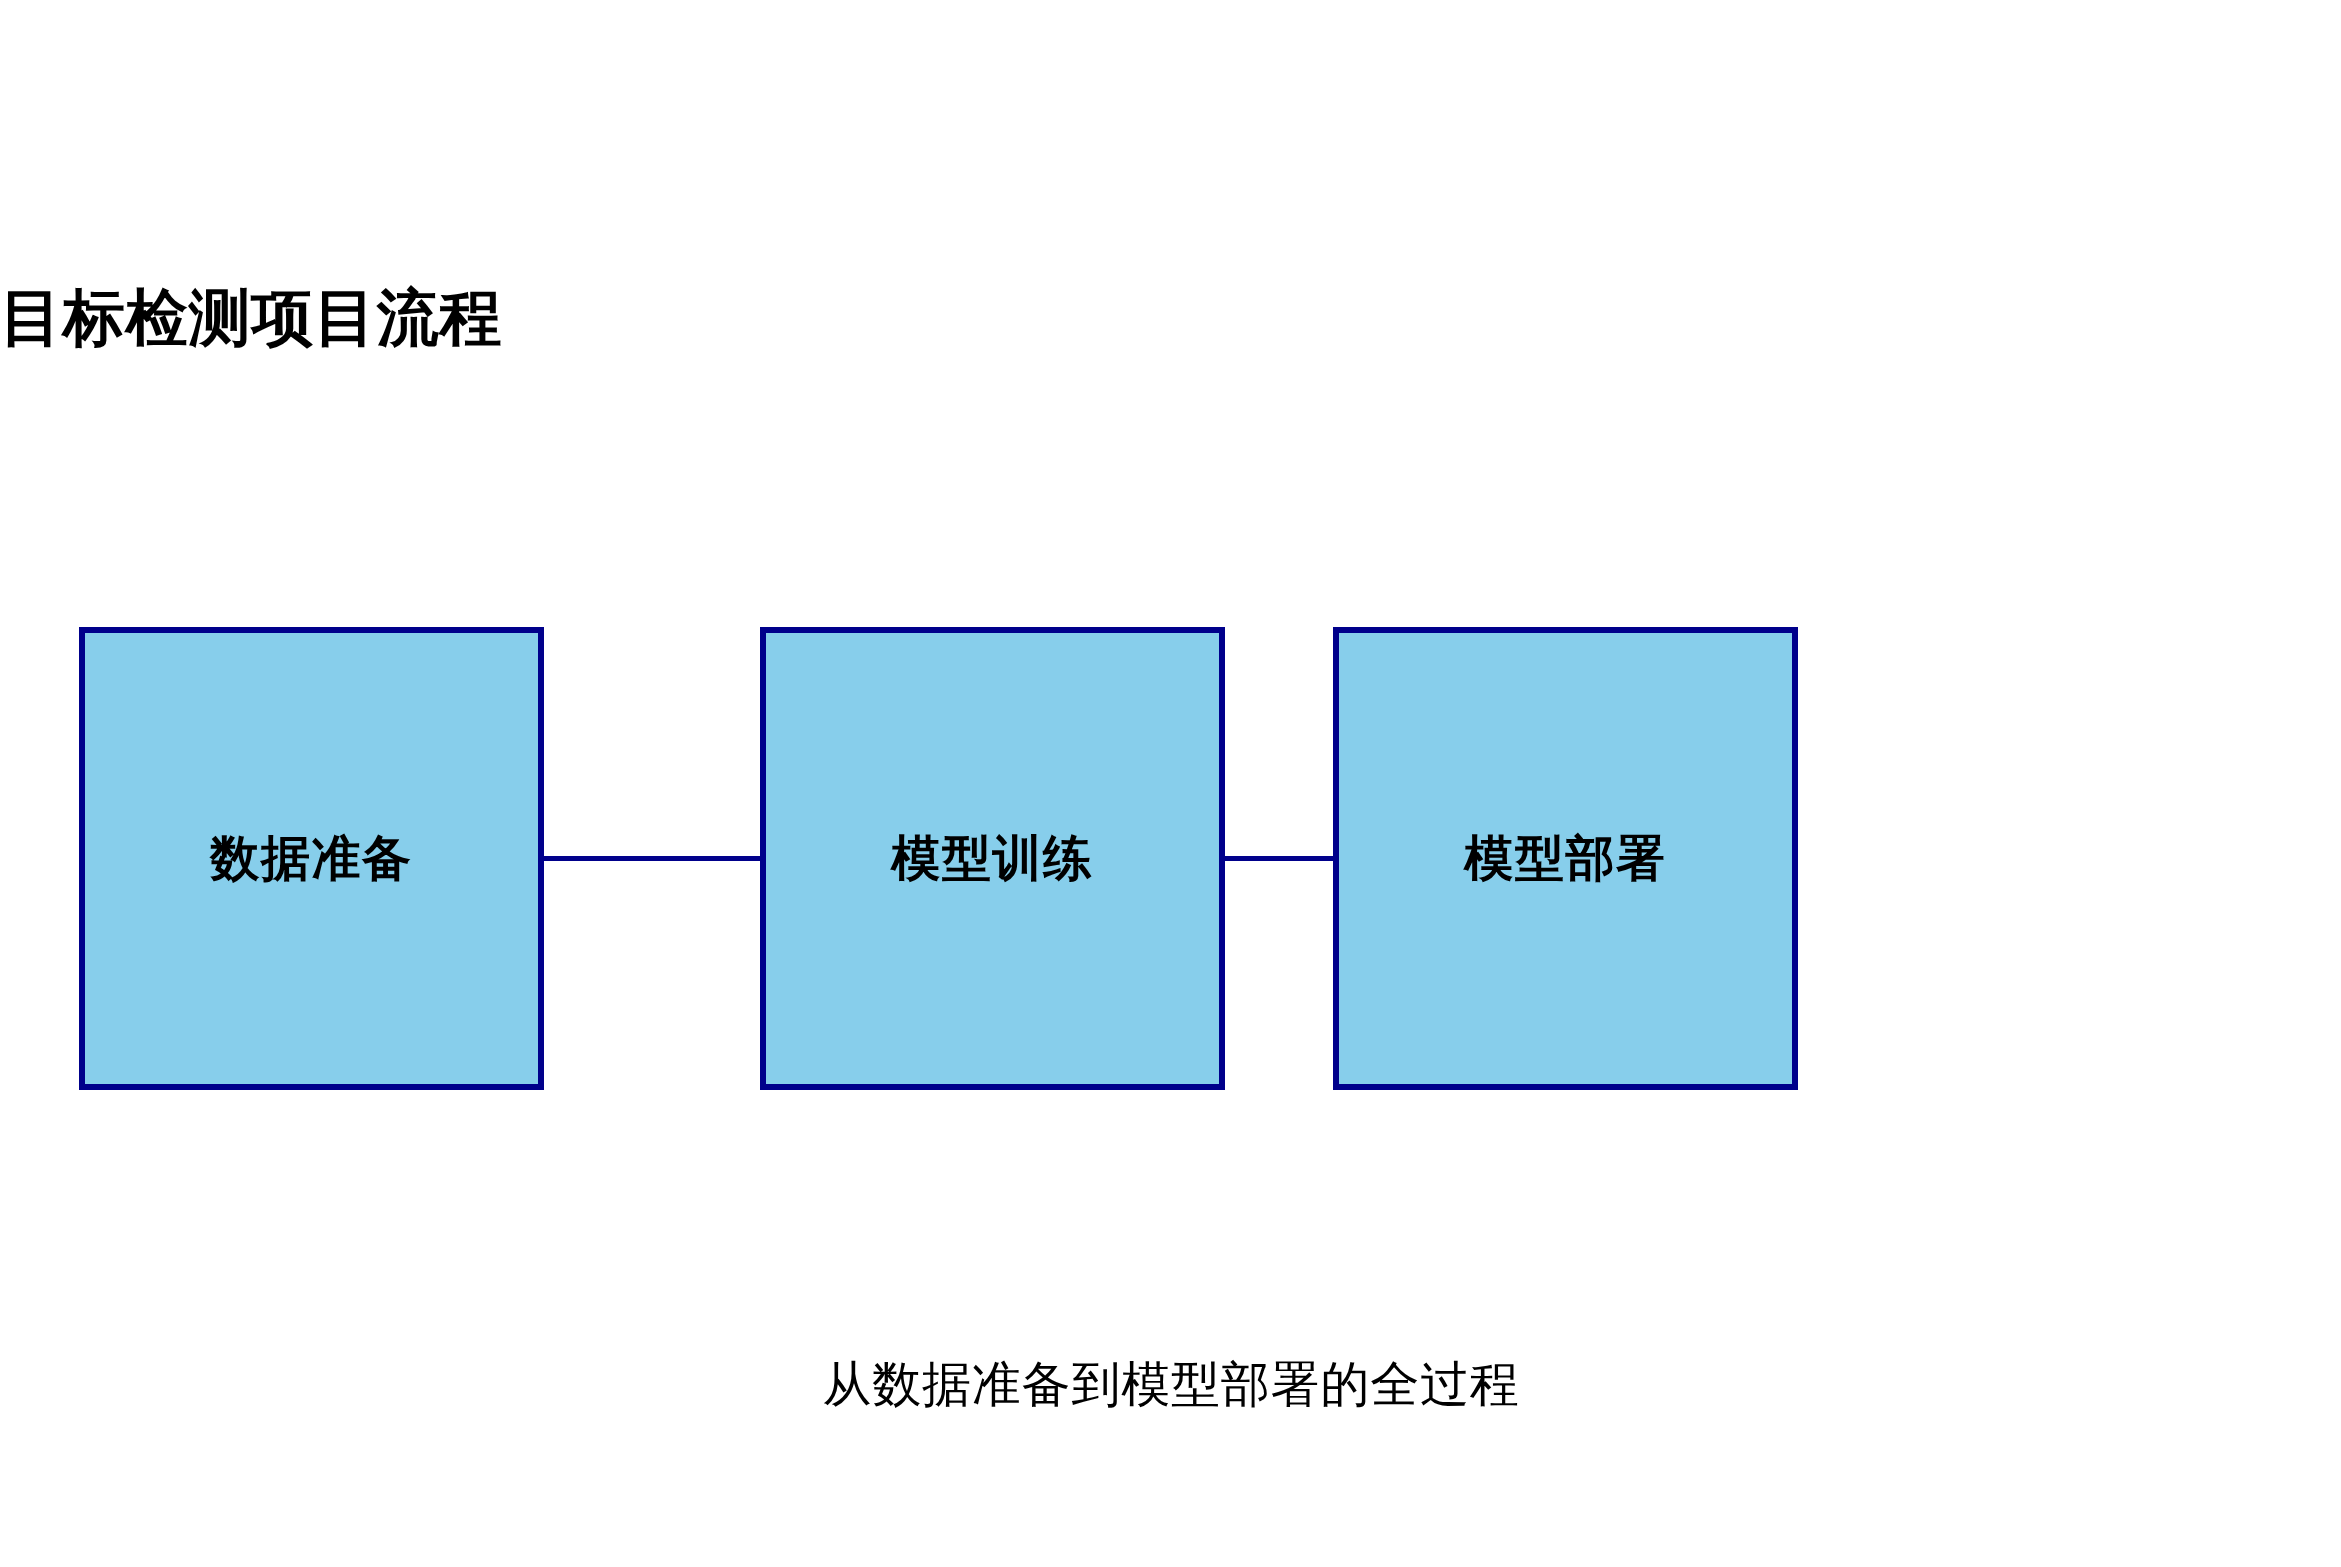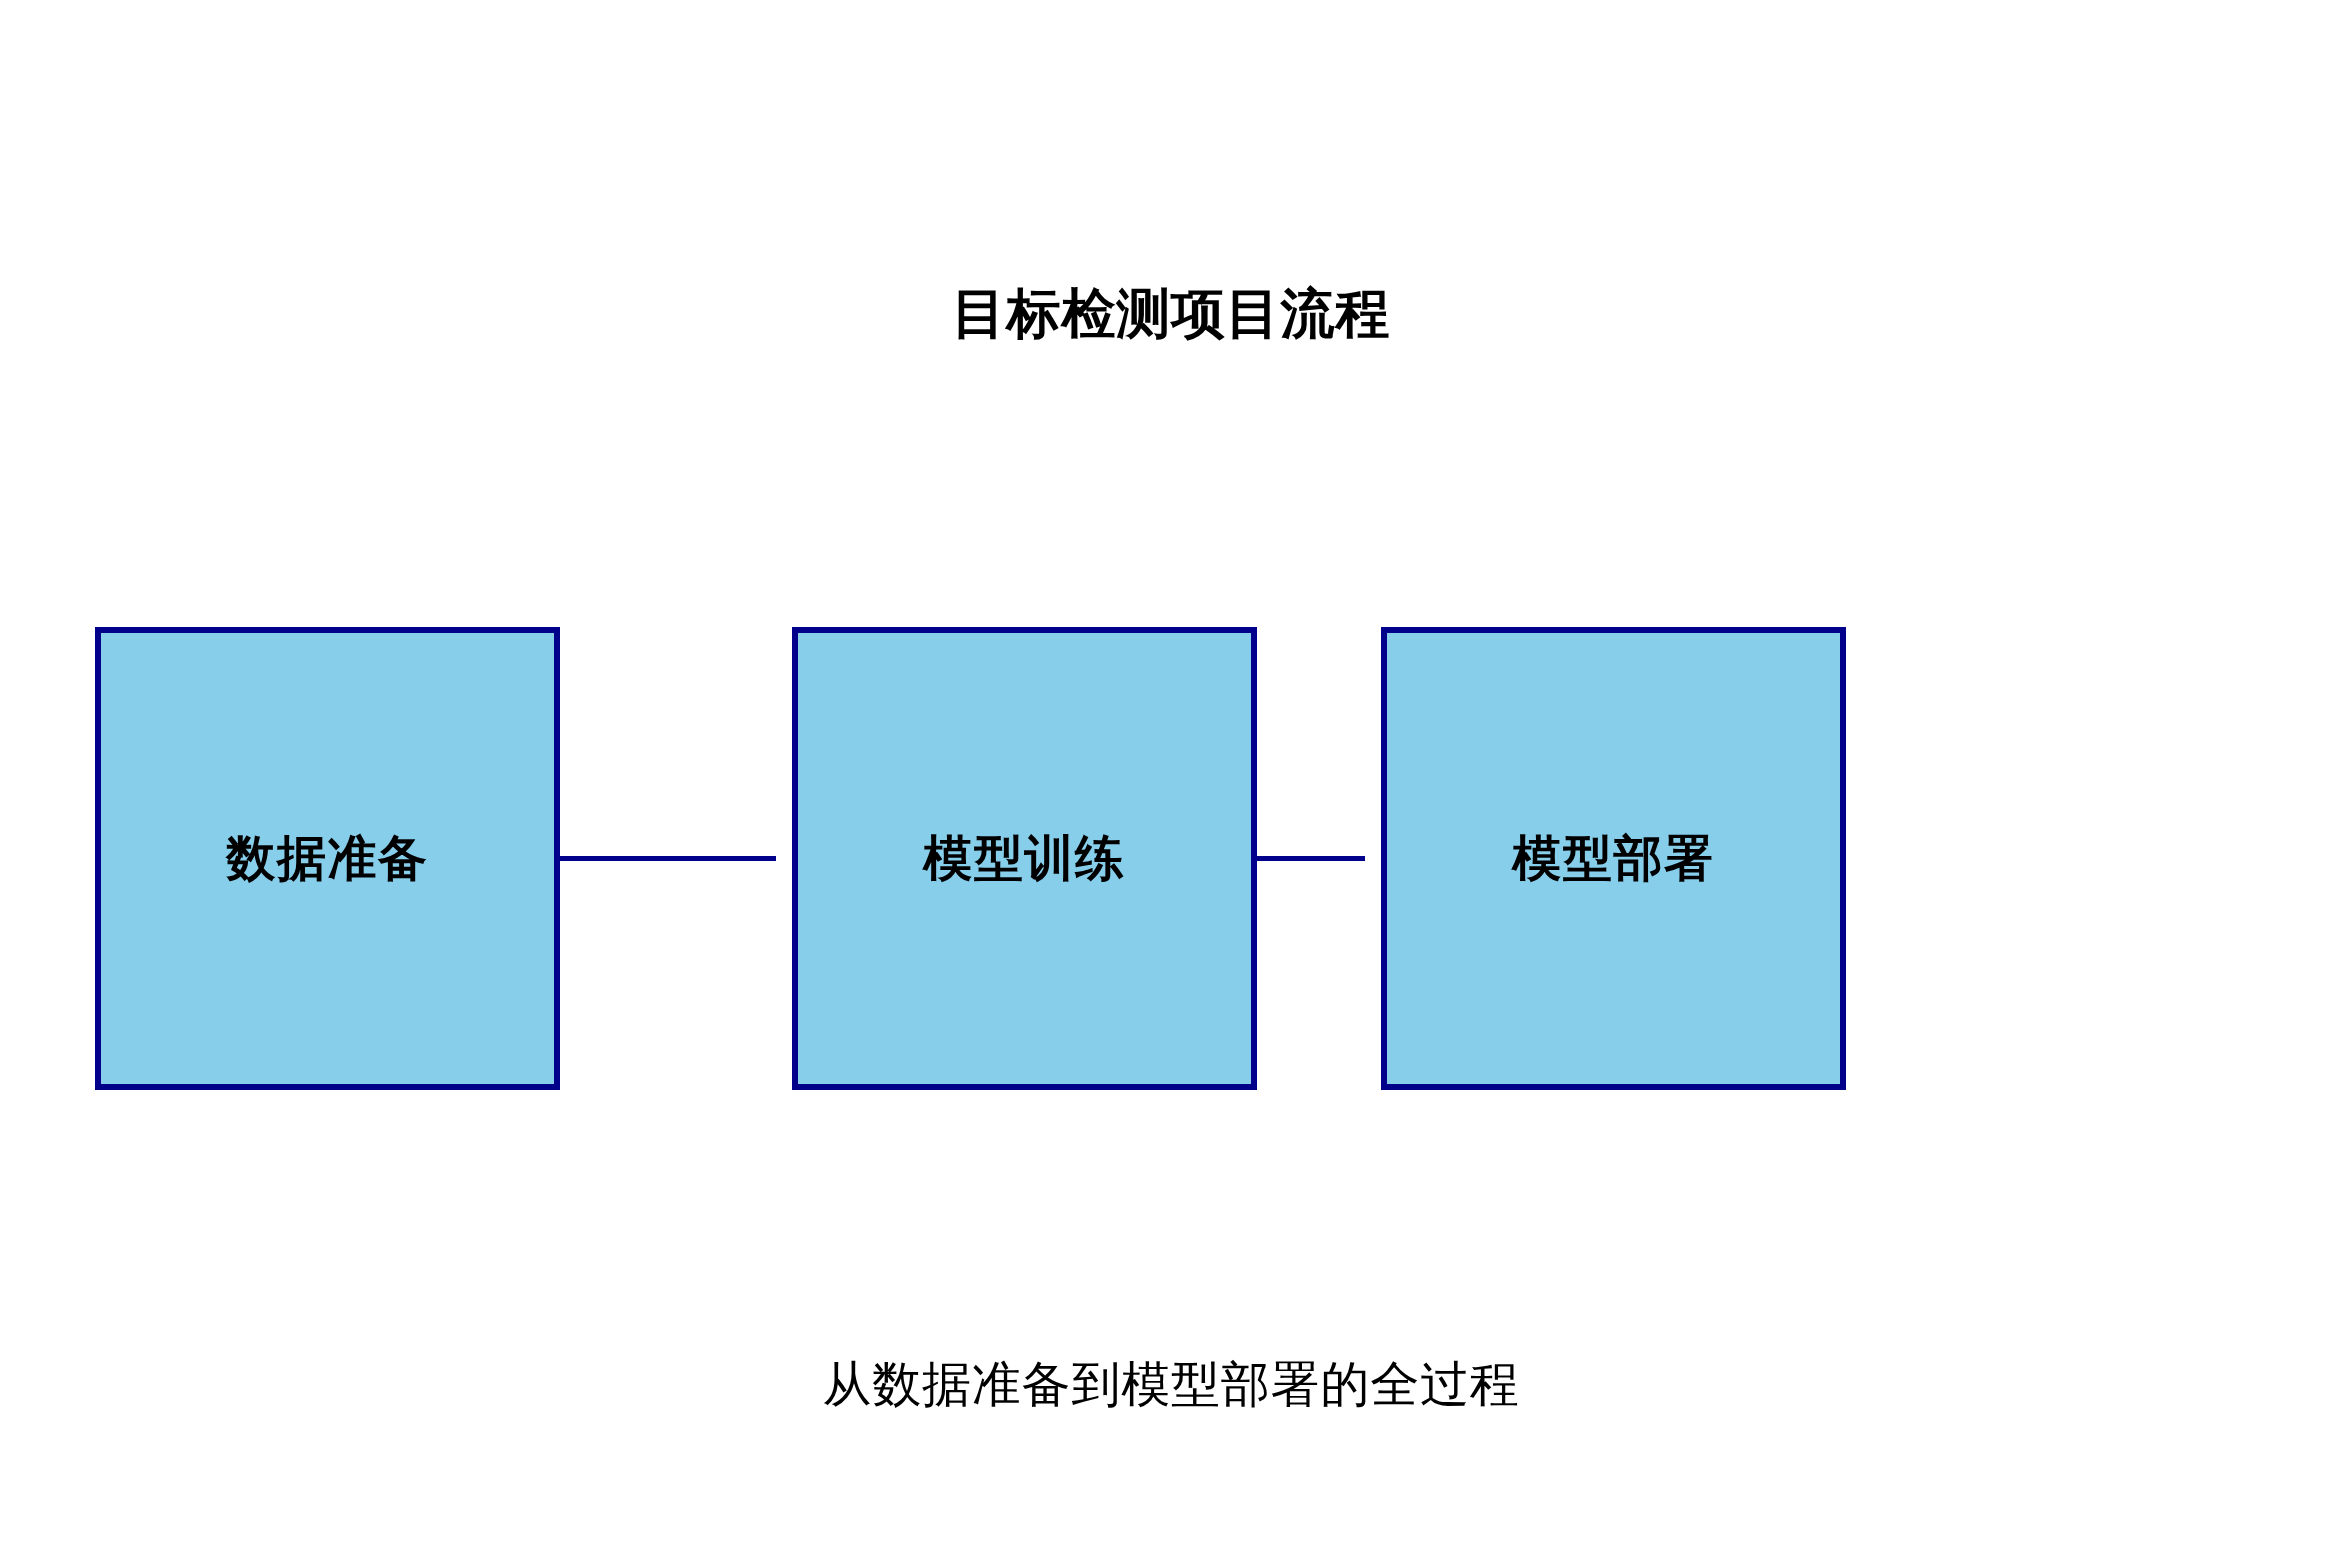--- a/index.html
+++ b/index.html
@@ -13,22 +13,21 @@
     position: relative;
     overflow: hidden;
     font-family: "Liberation Sans", "DejaVu Sans", sans-serif;
     color: var(--text, #000000);
   }
   .title {
     position: absolute;
     top: 284px;
     left: 0;
     width: 100%;
-    text-align: center;
-    font-size: 54px;
+    font-size: 62px;
     font-weight: bold;
     line-height: 1.1;
     letter-spacing: 0.8px;
   }
   .flow {
     position: absolute;
     top: 627px;
     left: 79px;
     height: 463px;
     display: flex;
@@ -36,21 +35,20 @@
   }
   .step-box {
     box-sizing: border-box;
     width: 465px;
     height: 463px;
     background: var(--box-fill, #87CEEB);
     border: 6.6px solid var(--box-border, #00008B);
     display: flex;
     align-items: center;
     justify-content: center;
-    margin-left: 16px;
   }
   .step-label {
     font-size: 49px;
     font-weight: bold;
     letter-spacing: 1.6px;
   }
   .connector {
     width: 108px;
     height: 5.8px;
     background: var(--connector, #00008B);

